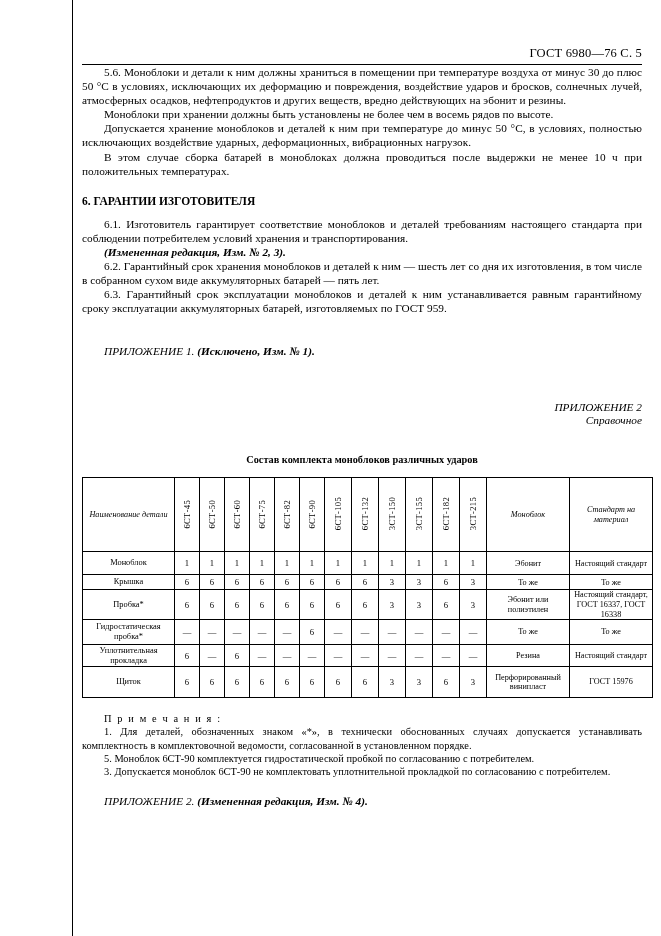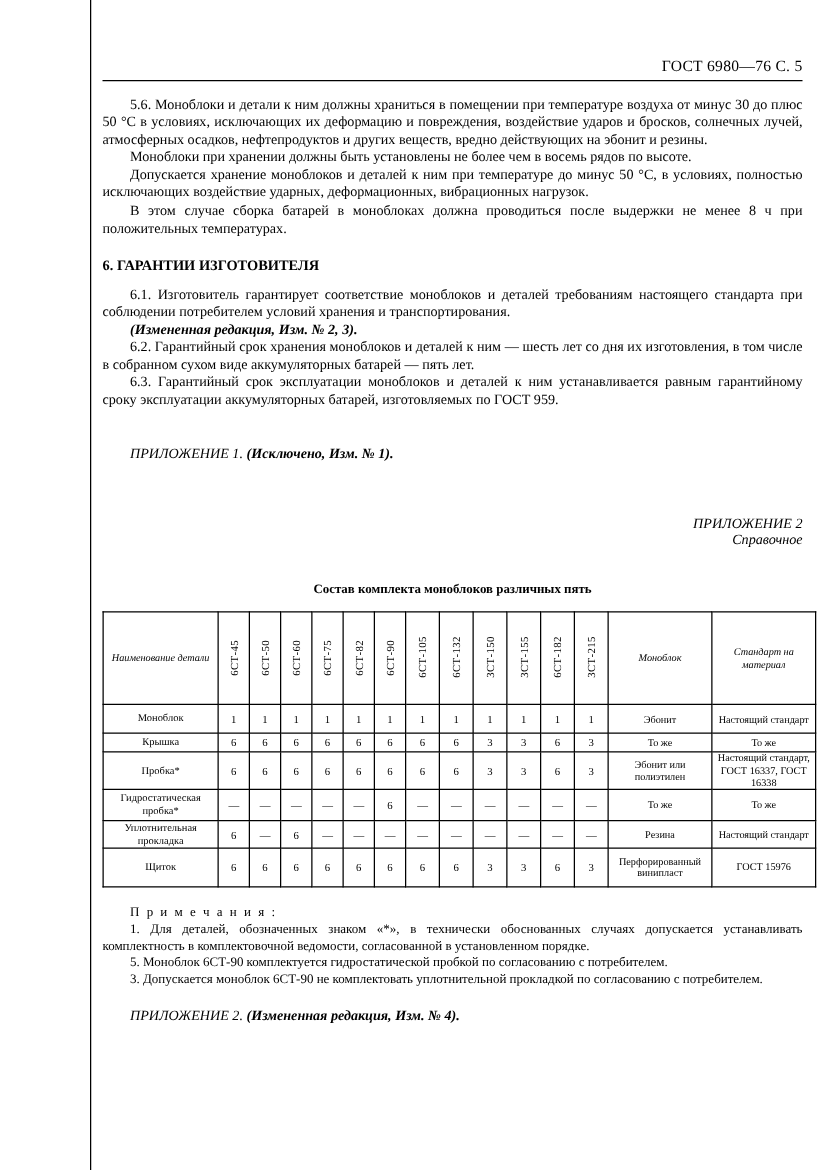--- a/index.html
+++ b/index.html
@@ -40,21 +40,21 @@
   .header {
     margin-top: 46px;
     text-align: right;
     font-size: 12.5px;
     font-family: "Liberation Serif", serif;
     padding-bottom: 3px;
     border-bottom: 1px solid #000;
     letter-spacing: 0.2px;
   }
   .body-text {
-    margin-top: 12px;
+    margin-top: 0;
     font-size: 11.3px;
     line-height: 14.1px;
     text-align: justify;
   }
   p.para {
     margin: 0 0 0 0;
     text-indent: 22px;
     text-align: justify;
   }
   .section-title {
@@ -177,21 +177,21 @@
   <div class="left-rule"></div>
 
   <div class="content">
 
     <div class="header">ГОСТ 6980—76 С. 5</div>
 
     <div class="body-text">
       <p class="para">5.6.  Моноблоки и детали к ним должны храниться в помещении при температуре воздуха от минус 30 до плюс 50 °С в условиях, исключающих их деформацию и повреждения, воздействие ударов и бросков, солнечных лучей, атмосферных осадков, нефтепродуктов и других веществ, вредно действующих на эбонит и резины.</p>
       <p class="para">Моноблоки при хранении должны быть установлены не более чем в восемь рядов по высоте.</p>
       <p class="para">Допускается хранение моноблоков и деталей к ним при температуре до минус 50 °С, в условиях, полностью исключающих воздействие ударных, деформационных, вибрационных нагрузок.</p>
-      <p class="para">В этом случае сборка батарей в моноблоках должна проводиться после выдержки не менее 8 ч при положительных температурах.</p>
+      <p class="para">В этом случае сборка батарей в моноблоках должна проводиться после выдержки не менее 10 ч при положительных температурах.</p>
     </div>
 
     <div class="section-title">6.  ГАРАНТИИ ИЗГОТОВИТЕЛЯ</div>
 
     <div class="body-text" style="margin-top:0">
       <p class="para">6.1.  Изготовитель гарантирует соответствие моноблоков и деталей требованиям настоящего стандарта при соблюдении потребителем условий хранения и транспортирования.</p>
       <p class="para bold-inline ital">(Измененная редакция, Изм. № 2, 3).</p>
       <p class="para">6.2.  Гарантийный срок хранения моноблоков и деталей к ним — шесть лет со дня их изготовления, в том числе в собранном сухом виде аккумуляторных батарей — пять лет.</p>
       <p class="para">6.3.  Гарантийный срок эксплуатации моноблоков и деталей к ним устанавливается равным гарантийному сроку эксплуатации аккумуляторных батарей, изготовляемых по ГОСТ 959.</p>
     </div>
@@ -199,21 +199,21 @@
     <div class="appendix1">
       <span>ПРИЛОЖЕНИЕ 1.</span>
       <b>(Исключено, Изм. № 1).</b>
     </div>
 
     <div class="appendix2-block">
       <div>ПРИЛОЖЕНИЕ 2</div>
       <div>Справочное</div>
     </div>
 
-    <div class="table-caption">Состав комплекта моноблоков различных пять</div>
+    <div class="table-caption">Состав комплекта моноблоков различных ударов</div>
 
     <table class="main">
       <colgroup>
         <col style="width:92px">
         <col style="width:25px">
           <col style="width:25px">
           <col style="width:25px">
           <col style="width:25px">
         <col style="width:25px">
           <col style="width:25px">

